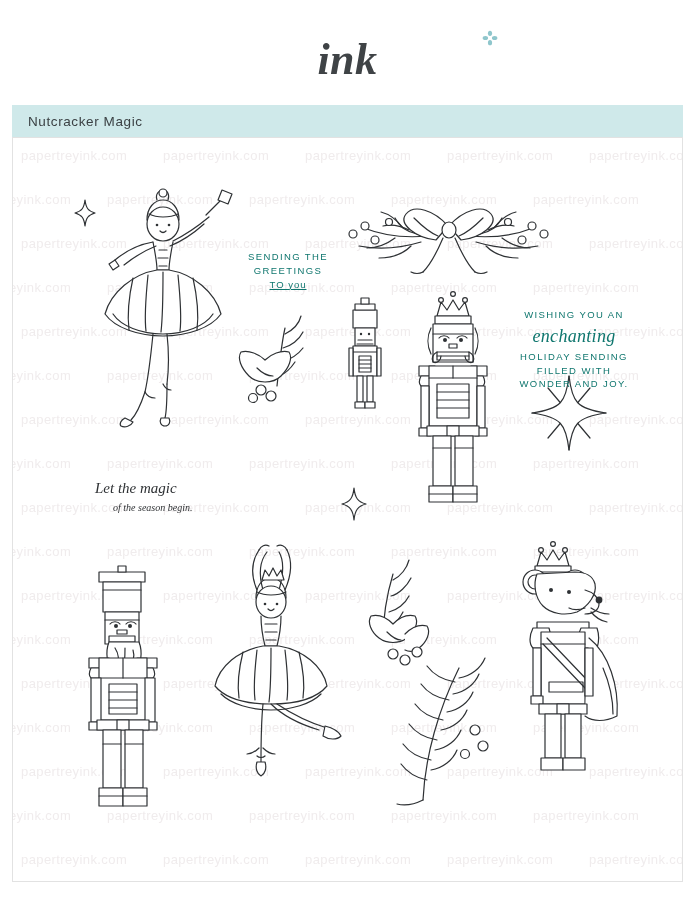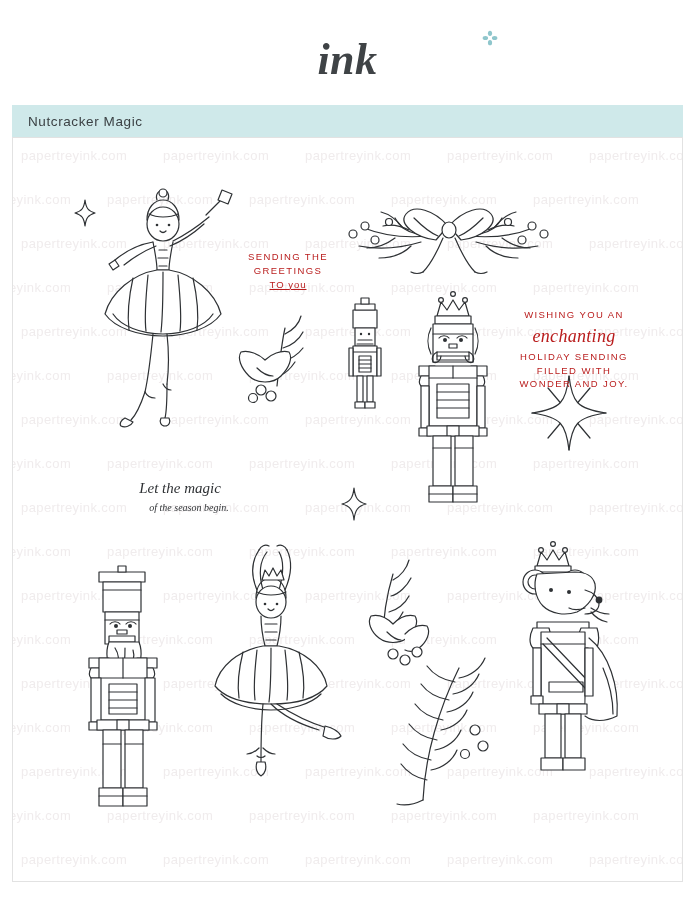--- a/index.html
+++ b/index.html
@@ -88,21 +88,21 @@
     white-space: nowrap;
     letter-spacing: 0.4px;
   }
 
   .art { position: absolute; inset: 0; }
   .art svg { display: block; }
 
   
   .sent {
     position: absolute;
-    color: #b91c1c;
+    color: #0f766e;
     text-align: center;
     line-height: 1.45;
   }
   .sent .cap {
     font-family: "Liberation Sans", sans-serif;
     font-size: 9.5px;
     letter-spacing: 1.4px;
   }
   .sent .script {
     font-family: "Liberation Serif", serif;
@@ -621,19 +621,19 @@
     </div>
 
     <div class="sent" style="left:486px; top:170px; width:150px;">
       <div class="cap">WISHING YOU AN</div>
       <div class="script" style="font-size:18px; margin:1px 0;">enchanting</div>
       <div class="cap">HOLIDAY SENDING</div>
       <div class="cap">FILLED WITH</div>
       <div class="cap">WONDER AND JOY.</div>
     </div>
 
-    <div class="sent-script-block" style="left:82px; top:338px; width:170px; text-align:center;">
+    <div class="sent-script-block" style="left:82px; top:338px; width:170px; ">
       <div style="font-size:15px;">Let the magic</div>
       <div style="font-size:10px; padding-left:18px;">of the season begin.</div>
     </div>
 
   </div>
 </div>
 
 </body></html>

